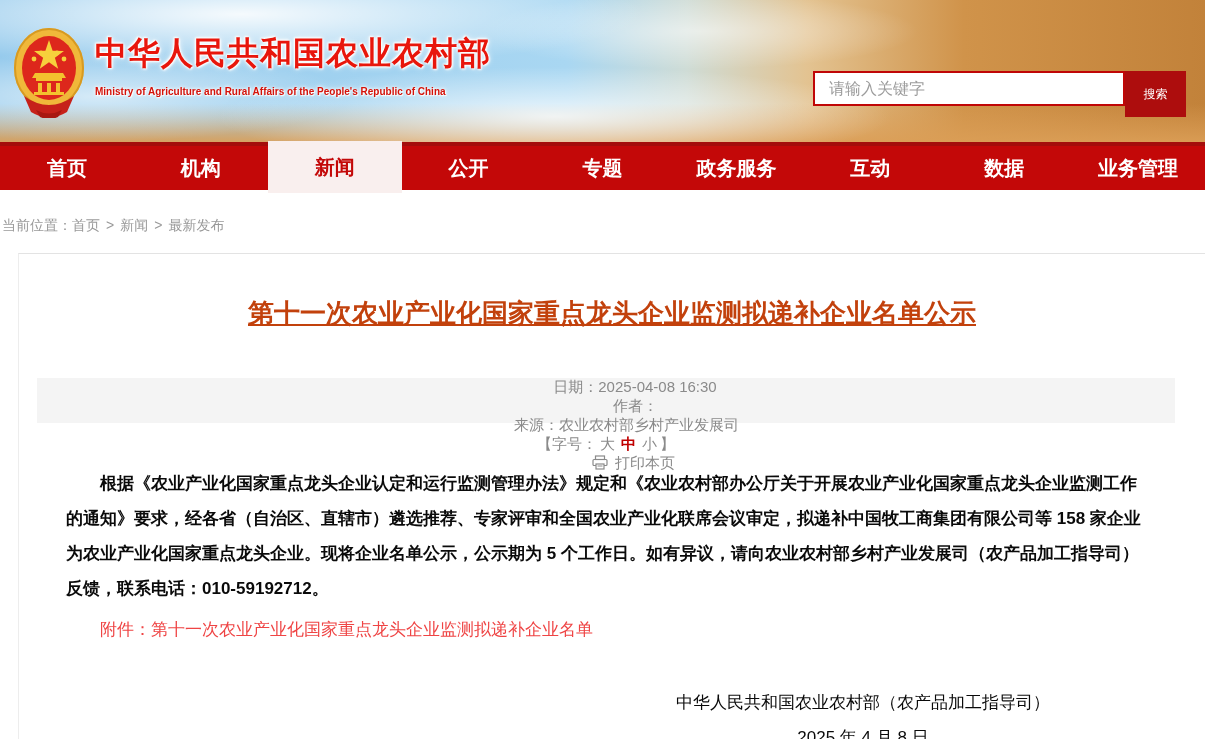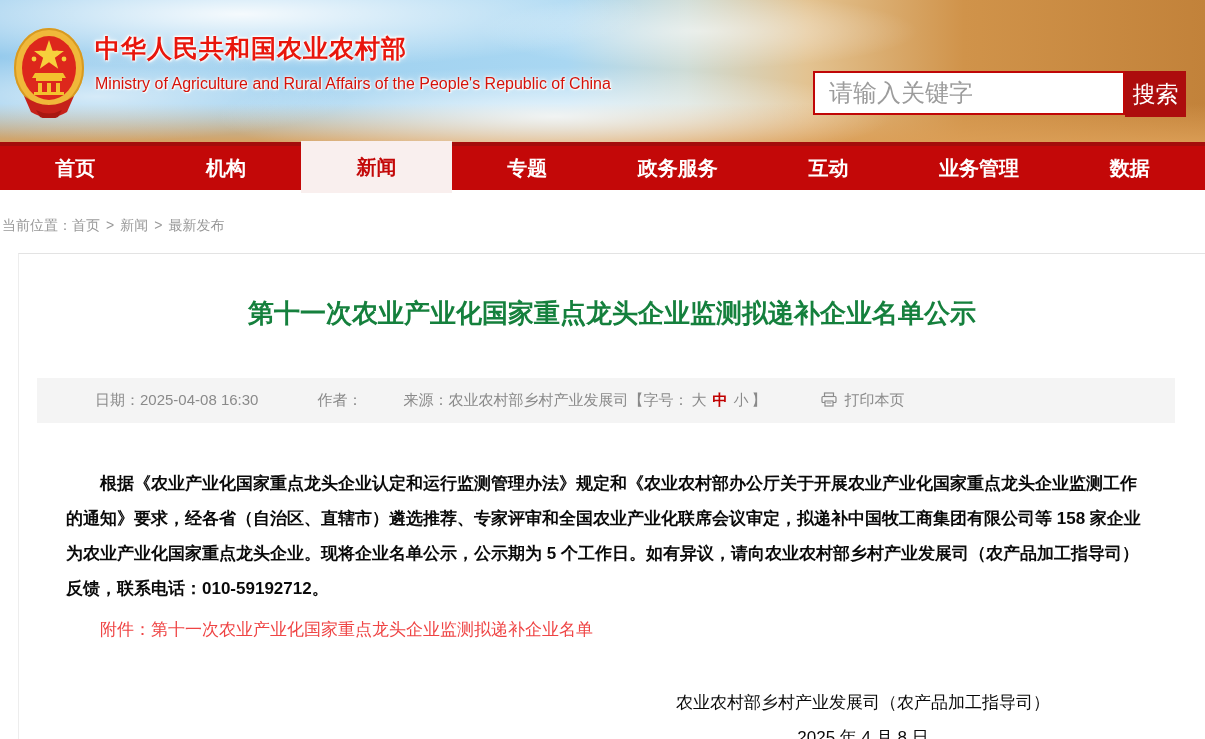--- a/index.html
+++ b/index.html
@@ -14,37 +14,38 @@
       radial-gradient(48% 55% at 20% 10%, rgba(255,255,255,.9), rgba(255,255,255,0) 70%),
       radial-gradient(40% 50% at 46% 82%, rgba(255,255,255,.8), rgba(255,255,255,0) 70%),
       radial-gradient(30% 45% at 8% 68%, rgba(255,255,255,.6), rgba(255,255,255,0) 70%),
       radial-gradient(26% 38% at 58% 22%, rgba(255,255,255,.55), rgba(255,255,255,0) 70%),
       linear-gradient(to top, rgba(219,158,86,.92) 0%, rgba(219,158,86,0) 27%),
       linear-gradient(to right, #93c9ec 0%, #a9d7f2 47%, #cfdcd6 57%, #e3c391 67%, #d0934a 80%, #c2823a 100%);
   }
   .emblem { position: absolute; left: 12px; top: 26px; }
   .org-block { position: absolute; left: 95px; top: 32px; }
   .org-cn {
-    font-size: 25px; font-weight: bold; letter-spacing: 1px; color: #e8160c;
+    font-size: 32px; font-weight: bold; letter-spacing: 1px; color: #e8160c;
     text-shadow: 0 0 3px #fff, 0 0 6px #fff, 1px 1px 2px #fff, -1px -1px 2px #fff;
   }
   .org-en {
-    margin-top: 10px; font-size: 16px; color: #d51209;
+    margin-top: 10px; font-size: 10px; color: #d51209;
     text-shadow: 0 0 3px #fff, 0 0 5px #fff, 1px 1px 1px #fff;
+    font-weight: bold;
   }
   .search-input {
-    position: absolute; left: 813px; top: 71px; width: 312px; height: 44px;
+    position: absolute; left: 813px; top: 71px; width: 312px; height: 35px;
     border: 2px solid #c00606; background: #fff; outline: none;
-    padding: 0 14px; font-size: 24px; color: #333;
+    padding: 0 14px; font-size: 16px; color: #333;
     font-family: "Liberation Sans", "DejaVu Sans", sans-serif;
   }
   .search-input::placeholder { color: #9c9c9c; }
   .search-btn {
     position: absolute; left: 1125px; top: 71px; width: 61px; height: 46px;
-    background: #ad0d0d; border: none; color: #fff; font-size: 23px; cursor: pointer;
+    background: #ad0d0d; border: none; color: #fff; font-size: 12px; cursor: pointer;
     font-family: "Liberation Sans", "DejaVu Sans", sans-serif;
   }
 
   
   .nav { display: flex; height: 44px; background: #c30808; }
   .nav-item {
     flex: 1; text-align: center; line-height: 44px; height: 44px;
     color: #fff; font-size: 20px; font-weight: bold; text-decoration: none; cursor: pointer;
   }
   .nav-item.active {
@@ -57,26 +58,27 @@
   .breadcrumb a { color: #999; text-decoration: none; cursor: pointer; }
   .breadcrumb .sep { margin: 0 6px; }
 
   
   .content-box {
     margin-left: 18px; border-top: 1px solid #e3e3e3; border-left: 1px solid #ededed;
     min-height: 485px; background: #fff;
   }
   .article-title {
     margin: 42px 30px 48px; text-align: center;
-    font-size: 26px; font-weight: bold; color: #15803d; line-height: 34px;
+    font-size: 26px; font-weight: bold; color: #c2410c; line-height: 34px; text-decoration: underline;
   }
   .meta-bar {
     margin: 0 30px 0 18px; height: 45px; background: #f4f4f4;
     display: flex; align-items: center; font-size: 15px; color: #8a8a8a;
     white-space: nowrap;
+    flex-direction: column;
   }
   .meta-date   { margin-left: 58px; }
   .meta-author { margin-left: 59px; }
   .meta-source { margin-left: 41px; }
   .meta-fontsize { }
   .meta-fontsize a { color: #8a8a8a; text-decoration: none; cursor: pointer; margin: 0 3px; }
   .meta-fontsize a.mid { color: #c00000; font-weight: bold; }
   .meta-print { margin-left: 55px; display: inline-flex; align-items: center; gap: 7px;
     color: #8a8a8a; text-decoration: none; cursor: pointer; }
   .print-icon { display: inline-block; }
@@ -121,25 +123,26 @@
   </div>
 
   <input class="search-input" type="text" placeholder="请输入关键字" style="">
   <button class="search-btn">搜索</button>
 </header>
 
 <nav class="nav">
   <a class="nav-item">首页</a>
   <a class="nav-item">机构</a>
   <a class="nav-item active">新闻</a>
+  <a class="nav-item">公开</a>
   <a class="nav-item">专题</a>
   <a class="nav-item">政务服务</a>
   <a class="nav-item">互动</a>
+  <a class="nav-item">数据</a>
   <a class="nav-item">业务管理</a>
-  <a class="nav-item">数据</a>
 </nav>
 
 <div class="breadcrumb">
   <span>当前位置：</span><a>首页</a><span class="sep">&gt;</span><a>新闻</a><span class="sep">&gt;</span><a>最新发布</a>
 </div>
 
 <main class="content-box">
   <h1 class="article-title">第十一次农业产业化国家重点龙头企业监测拟递补企业名单公示</h1>
 
   <div class="meta-bar">
@@ -157,17 +160,17 @@
         </svg>
       </span>
       <span>打印本页</span>
     </a>
   </div>
 
   <div class="article-body">
     <p>根据《农业产业化国家重点龙头企业认定和运行监测管理办法》规定和《农业农村部办公厅关于开展农业产业化国家重点龙头企业监测工作的通知》要求，经各省（自治区、直辖市）遴选推荐、专家评审和全国农业产业化联席会议审定，拟递补中国牧工商集团有限公司等 158 家企业为农业产业化国家重点龙头企业。现将企业名单公示，公示期为 5 个工作日。如有异议，请向农业农村部乡村产业发展司（农产品加工指导司）反馈，联系电话：010-59192712。</p>
     <a class="attachment">附件：第十一次农业产业化国家重点龙头企业监测拟递补企业名单</a>
     <div class="signature-block">
-      <div>农业农村部乡村产业发展司（农产品加工指导司）</div>
+      <div>中华人民共和国农业农村部（农产品加工指导司）</div>
       <div>2025 年 4 月 8 日</div>
     </div>
   </div>
 </main>
 
 </body></html>

